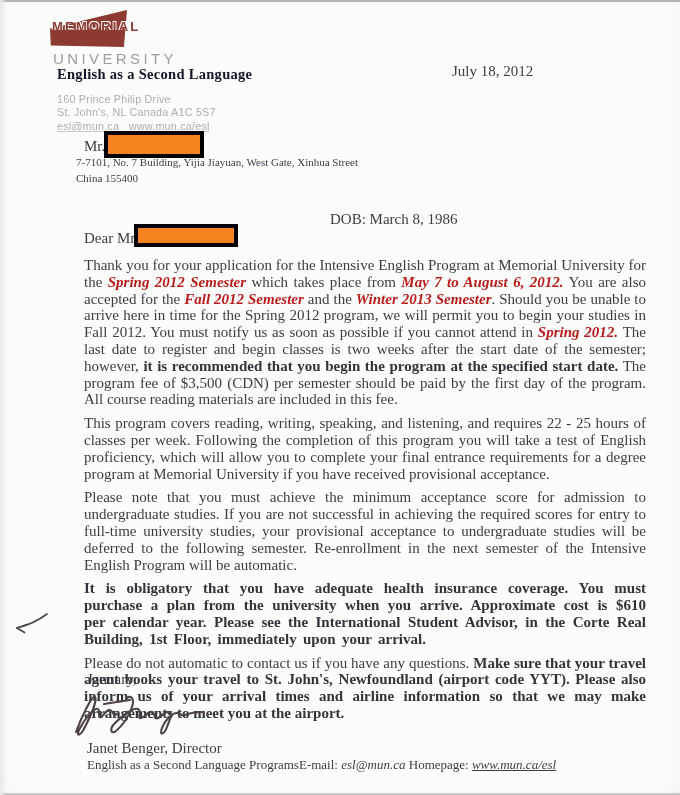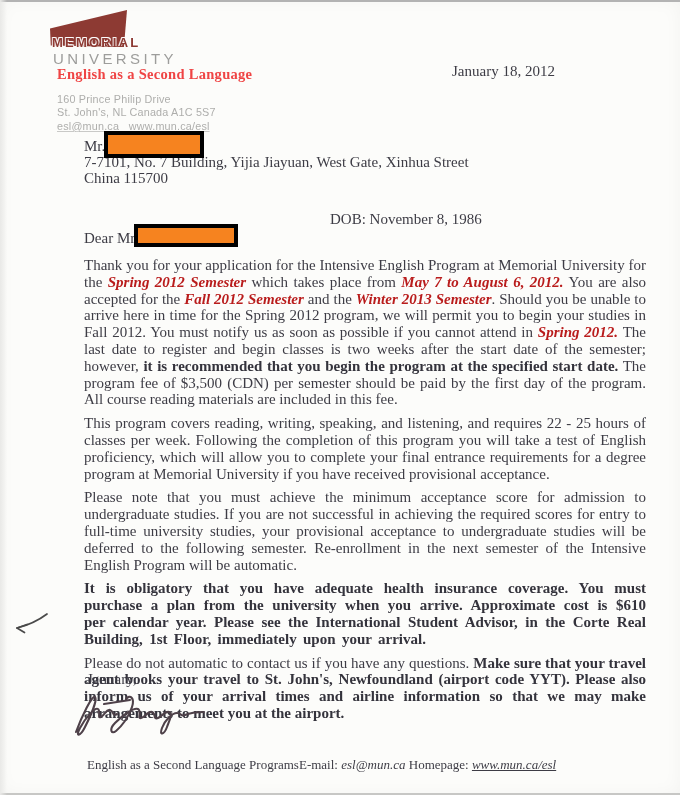--- a/index.html
+++ b/index.html
@@ -16,45 +16,45 @@
   .scan-edge-bottom{position:absolute;left:0;bottom:0;width:100%;height:2px;background:#c7c7c5;}
   .scan-edge-left{position:absolute;left:0;top:0;width:7px;height:100%;
     background:linear-gradient(to right,#e9e9e7,rgba(252,252,250,0));}
 
   
   .logo-shape{
     position:absolute;left:50px;top:10px;width:77px;height:37px;
     clip-path:polygon(0% 50%,100% 0%,96% 100%,1% 96%);
   }
   .logo-wordmark{
-    position:absolute;left:52px;top:35px;
+    position:absolute;left:52px;top:19px;
     font-family:"Liberation Sans",sans-serif;
     font-weight:700;font-size:13px;letter-spacing:2.2px;
     text-shadow:-1px -1px 0 rgba(255,255,255,.85),1px -1px 0 rgba(255,255,255,.85),0 -1px 0 rgba(255,255,255,.85);
   }
   .logo-sub{
     position:absolute;left:53px;top:50px;
     font-family:"Liberation Sans",sans-serif;
     font-size:15px;letter-spacing:3.4px;color:#9d9d9b;
   }
   .dept{
     position:absolute;left:57px;top:66px;
-    font-size:14.5px;font-weight:600;color:#ef4444;letter-spacing:.3px;
+    font-size:14.5px;font-weight:600;color:#0f172a;letter-spacing:.3px;
   }
   .letter-date{position:absolute;left:452px;top:63px;font-size:15px;}
   .lh-address{
     position:absolute;left:57px;top:93px;
     font-family:"Liberation Sans",sans-serif;
     font-size:10.8px;line-height:13.4px;color:#aeaeac;letter-spacing:.2px;
   }
   .lh-link{text-decoration:underline;text-decoration-color:#c9c9c7;}
 
   
   .recip-row{position:absolute;left:84px;top:138px;font-size:15px;}
-  .recip-address{position:absolute;left:84px;top:154px;font-size:15px;line-height:16.2px;}
+  .recip-address{position:absolute;left:76px;top:154px;font-size:11px;line-height:16.2px;}
   .redaction{position:absolute;border:4px solid #000;z-index:5;}
   .redaction-1{left:104px;top:131px;width:92px;height:19px;}
   .redaction-2{left:134px;top:224px;width:96px;height:15px;}
   .dob-line{position:absolute;left:330px;top:211px;font-size:15px;}
   .greeting{position:absolute;left:84px;top:230px;font-size:15px;}
 
   
   .body-text{
     position:absolute;left:84px;top:257px;width:562px;
     font-size:15px;line-height:16.8px;text-align:justify;
@@ -81,37 +81,37 @@
   <div class="scan-edge-top"></div>
   <div class="scan-edge-bottom"></div>
   <div class="scan-edge-left"></div>
 
   <div class="logo-shape" style="background: rgb(141, 58, 51);"></div>
   <div class="logo-wordmark" style="color: rgb(141, 58, 51);">MEMORIAL</div>
   <div class="logo-sub">UNIVERSITY</div>
 
   <div class="dept">English as a Second Language</div>
 
-  <div class="letter-date">January 18, 2012</div>
+  <div class="letter-date">July 18, 2012</div>
 
   <div class="lh-address">
     <div>160 Prince Philip Drive</div>
     <div>St. John's, NL  Canada  A1C 5S7</div>
     <div><span class="lh-link">esl@mun.ca</span>&nbsp;&nbsp;&nbsp;<span class="lh-link">www.mun.ca/esl</span></div>
   </div>
 
   <div class="recip-row">Mr.</div>
   <div class="redaction redaction-1" style="background: rgb(246, 131, 31);"></div>
 
   <div class="recip-address">
     <div>7-7101, No. 7 Building, Yijia Jiayuan, West Gate, Xinhua Street</div>
-    <div>China 115700</div>
+    <div>China 155400</div>
   </div>
 
-  <div class="dob-line">DOB: November 8, 1986</div>
+  <div class="dob-line">DOB: March 8, 1986</div>
 
   <div class="greeting">Dear Mr.</div>
   <div class="redaction redaction-2" style="background: rgb(246, 131, 31);"></div>
 
   <svg class="pen-arrow-svg" width="44" height="32" viewBox="0 0 44 32">
     <path d="M40 8 C32 14 22 19 10 22" stroke="#4a4a4a" stroke-width="1.7" fill="none" stroke-linecap="round"></path>
     <path d="M10 22 L20 18.5 M10 22 L17.5 26.5" stroke="#4a4a4a" stroke-width="1.7" fill="none" stroke-linecap="round"></path>
   </svg>
 
   <div class="body-text">
@@ -125,15 +125,16 @@
   <div class="regards">January,</div>
 
   <svg class="signature-svg" width="140" height="54" viewBox="0 0 140 54">
     <g stroke="#4e4149" stroke-width="2.1" fill="none" stroke-linecap="round" stroke-linejoin="round">
       <path d="M8 46 C14 30 24 9 27 11 C30 13 22 31 17 41 C12 51 7 51 12 42 C18 31 27 21 30 23 C33 25 29 33 33 31 C37 29 38 23 42 24 C46 25 44 31 49 28"></path>
       <path d="M36 18 L62 14"></path>
       <path d="M58 13 C62 8 67 12 64 21 C61 31 53 41 48 45 C43 49 41 43 47 37 C55 29 66 21 70 23 C74 25 69 33 73 32 C77 31 80 25 84 26 C88 27 85 34 90 32 C94 30 97 25 101 26 C105 27 102 33 99 41 C96 49 91 50 94 42 C97 34 104 27 109 27 C114 27 112 31 117 29 C124 26 131 26 136 26"></path>
     </g>
   </svg>
 
+  <div class="signer">Janet Benger, Director</div>
   <div class="org-line"><span>English as a Second Language Programs</span><span>E-mail: </span><span class="italic">esl@mun.ca</span><span> Homepage: </span><span class="italic-underline">www.mun.ca/esl</span></div>
 
 </div>
 
 </body></html>

